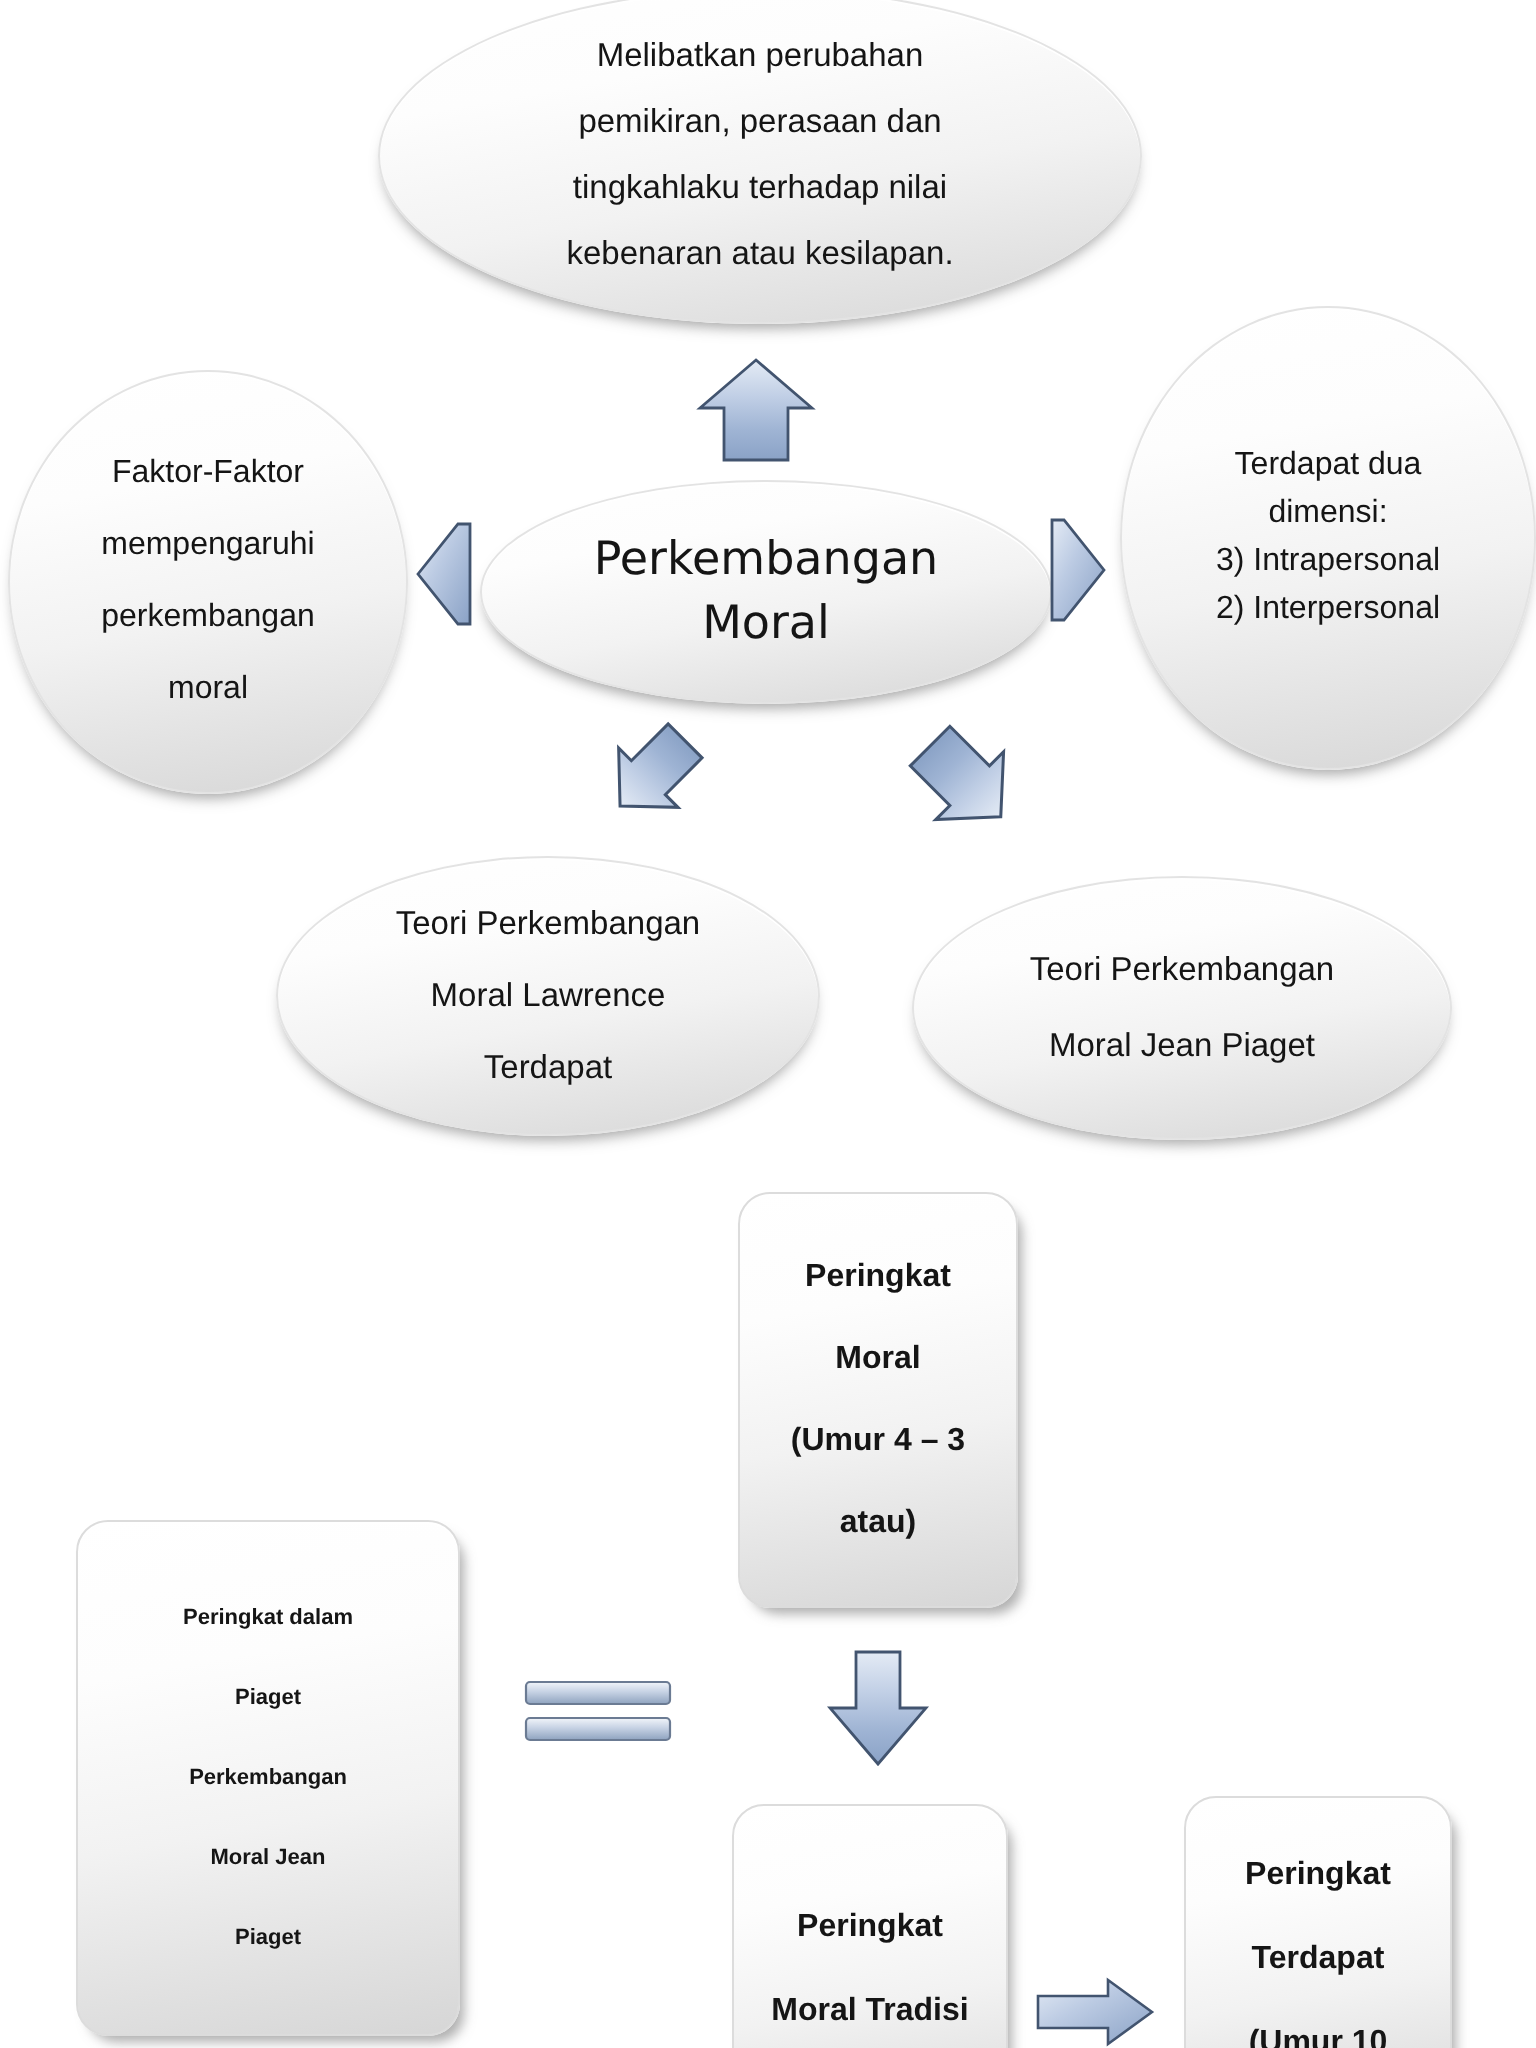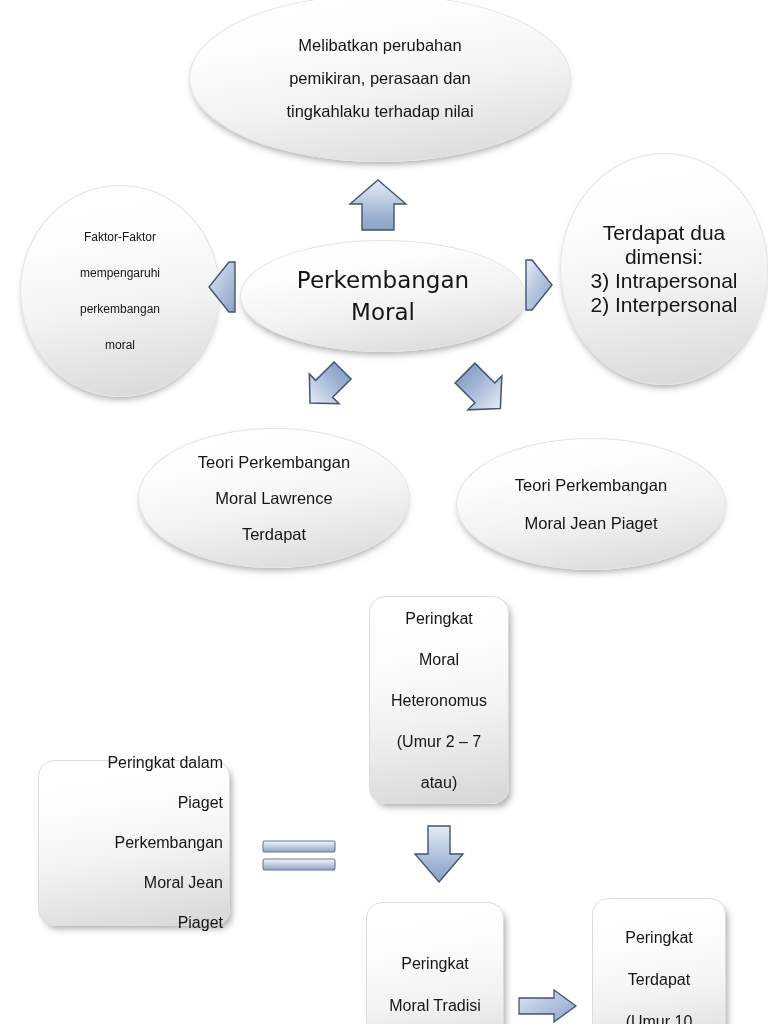--- a/index.html
+++ b/index.html
@@ -37,64 +37,65 @@
     border-radius: 50%;
     box-shadow: 0 5px 7px -3px rgba(90,90,90,0.55),
                 inset 0 1px 0 rgba(255,255,255,0.95);
   }
 
   .rrect {
     border-radius: 16px;
     box-shadow: 4px 5px 6px -2px rgba(110,110,110,0.55),
                 inset 0 1px 0 rgba(255,255,255,0.95);
     border: 1px solid #dcdcdc;
+    font-weight: bold;
   }
 
   .txt {
     display: block;
     width: 100%;
     padding: 0 6px;
     box-sizing: border-box;
   }
   .line { display: block; }
 
   
   #top-ellipse {
     left: 189px; top: -6px; width: 382px; height: 168px;
     font-size: 16.5px; line-height: 33px;
   }
   #left-ellipse {
-    left: 20px; top: 185px; width: 200px; height: 212px;
-    font-size: 12px; line-height: 36px; text-align: center;
+    left: 4px; top: 185px; width: 200px; height: 212px;
+    font-size: 16px; line-height: 36px; text-align: center;
   }
   #right-ellipse {
     left: 560px; top: 153px; width: 208px; height: 232px;
-    font-size: 21px; line-height: 24px;
+    font-size: 16px; line-height: 24px;
   }
   #center-ellipse {
     left: 240px; top: 240px; width: 286px; height: 112px;
     font-size: 23px; line-height: 32px;
     font-family: "DejaVu Sans", sans-serif;
   }
   #bl-ellipse {
     left: 138px; top: 428px; width: 272px; height: 140px;
     font-size: 16.5px; line-height: 36px;
   }
   #br-ellipse {
     left: 456px; top: 438px; width: 270px; height: 132px;
     font-size: 16.5px; line-height: 38px;
   }
 
   #box-hetero {
     left: 369px; top: 596px; width: 140px; height: 208px;
     font-size: 16px; line-height: 41px;
   }
   #box-teori-piaget {
-    left: 38px; top: 760px; width: 192px; height: 166px;
-    font-size: 16px; line-height: 40px; text-align: right;
+    left: 38px; top: 760px; width: 192px; height: 258px;
+    font-size: 11px; line-height: 40px;
   }
   #box-tradisi {
     left: 366px; top: 902px; width: 138px; height: 170px;
     font-size: 16px; line-height: 42px;
     align-items: flex-start;
     padding-top: 40px;
   }
   #box-autonomus {
     left: 592px; top: 898px; width: 134px; height: 168px;
     font-size: 16px; line-height: 42px;
@@ -141,20 +142,21 @@
         <stop offset="100%" stop-color="#8fa3bf"></stop>
       </linearGradient>
     </defs>
   </svg>
 
   <div class="shape ellipse" id="top-ellipse">
     <span class="txt">
       <span class="line">Melibatkan perubahan</span>
       <span class="line">pemikiran, perasaan dan</span>
       <span class="line">tingkahlaku terhadap nilai</span>
+      <span class="line">kebenaran atau kesilapan.</span>
     </span>
   </div>
 
   <div class="shape ellipse" id="left-ellipse">
     <span class="txt">
       <span class="line">Faktor-Faktor</span>
       <span class="line">mempengaruhi</span>
       <span class="line">perkembangan</span>
       <span class="line">moral</span>
     </span>
@@ -188,22 +190,21 @@
     <span class="txt">
       <span class="line">Teori Perkembangan</span>
       <span class="line">Moral Jean Piaget</span>
     </span>
   </div>
 
   <div class="shape rrect" id="box-hetero">
     <span class="txt">
       <span class="line">Peringkat</span>
       <span class="line">Moral</span>
-      <span class="line">Heteronomus</span>
-      <span class="line">(Umur 2 – 7</span>
+      <span class="line">(Umur 4 – 3</span>
       <span class="line">atau)</span>
     </span>
   </div>
 
   <div class="shape rrect" id="box-teori-piaget">
     <span class="txt">
       <span class="line">Peringkat  dalam</span>
       <span class="line">Piaget</span>
       <span class="line">Perkembangan</span>
       <span class="line">Moral Jean</span>

